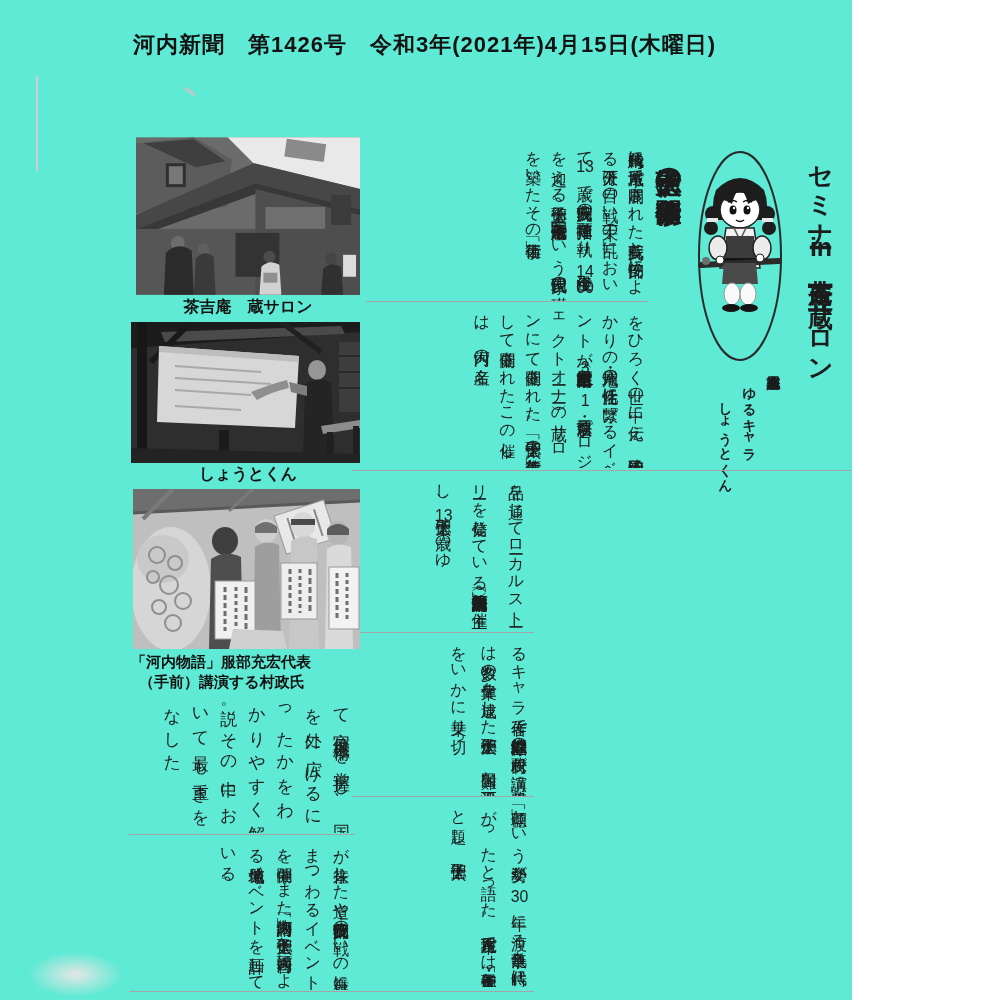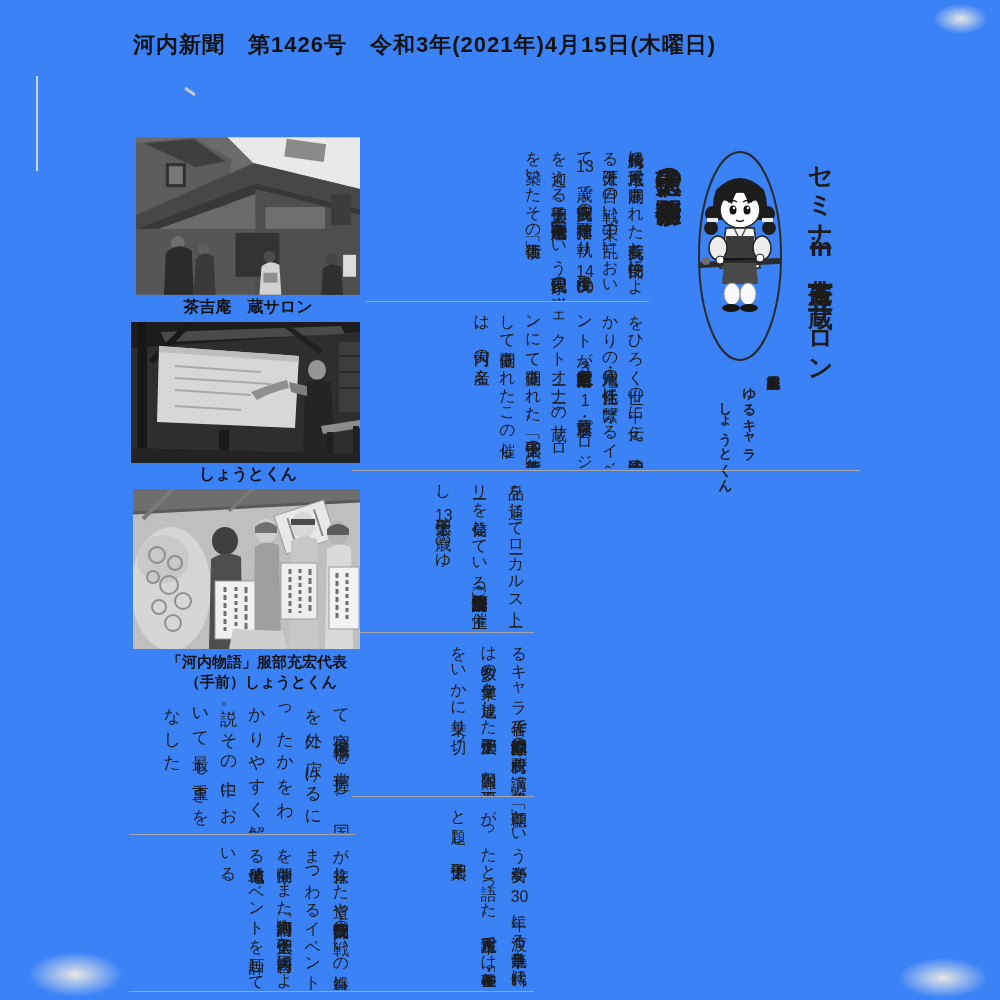--- a/index.html
+++ b/index.html
@@ -1,18 +1,18 @@
 <!DOCTYPE html>
 <html><head>
 <meta charset="utf-8">
 <style>
   * { margin:0; padding:0; box-sizing:border-box; }
   html,body { width:1000px; height:1000px; background:#ffffff; }
   body { font-family:"Liberation Sans","DejaVu Sans",sans-serif; color:#1a1a1a; position:relative; }
-  .page { position:absolute; left:0; top:0; width:1000px; height:1000px; background:#3b82f6; overflow:hidden; }
+  .page { position:absolute; left:0; top:0; width:852px; height:1000px; background:#5eead4; overflow:hidden; }
 
   .header { position:absolute; left:133px; top:30px; font-size:22px; font-weight:bold;
             letter-spacing:1px; color:#121212; white-space:nowrap; }
 
   
   .vtext { position:absolute; writing-mode:vertical-rl; text-orientation:upright;
            color:#1c1c1c; overflow:hidden; }
   .tcy { text-combine-upright:all; }
 
   .title    { left:789px; top:149px; width:64px; height:326px; font-size:25px; font-weight:bold; line-height:64px; }
@@ -41,21 +41,21 @@
   #r6 { left:129px; top:991px; width:405px; }
 
   .photo { position:absolute; display:block; }
   #p1 { left:136px; top:137px; }
   #p2 { left:131px; top:322px; }
   #p3 { left:133px; top:489px; }
 
   .cap { position:absolute; font-weight:bold; color:#111; }
   #cap1 { left:136px; top:297px; width:224px; text-align:center; font-size:16px; }
   #cap2 { left:136px; top:464px; width:224px; text-align:center; font-size:16px; }
-  #cap3 { left:131px; top:652px; width:252px; font-size:15px; line-height:20px;text-align:center; }
+  #cap3 { left:131px; top:652px; width:252px; font-size:15px; line-height:20px; }
   #cap3 .cl2 { padding-left:8px; }
 
   .mascot { position:absolute; left:696px; top:148px; }
 
   
   .art-line { position:absolute; left:36px; top:76px; width:2px; height:95px; background:#cfcfcf; }
   .art-tick { position:absolute; left:184px; top:90px; width:12px; height:3px; background:#c6c6c6; transform:rotate(35deg); }
   .smudge { position:absolute; background:radial-gradient(closest-side,#e6e6e6,rgba(230,230,230,0)); }
   #sm-bl { left:28px;  top:952px; width:95px; height:45px; }
   #sm-br { left:898px; top:958px; width:90px; height:40px; }
@@ -245,16 +245,16 @@
     </g>
     <g>
       <rect x="196" y="78" width="30" height="62" fill="#f2f2f2" stroke="#9a9a9a"></rect>
       <line x1="204" y1="84" x2="204" y2="132" stroke="#6f6f6f" stroke-width="3" stroke-dasharray="5 3"></line>
       <line x1="214" y1="84" x2="214" y2="132" stroke="#6f6f6f" stroke-width="3" stroke-dasharray="4 3"></line>
     </g>
     <polygon points="96,160 100,140 150,142 154,160" fill="#cfcfcf"></polygon>
   </svg>
   <div class="cap" id="cap3">
     <div class="cl1">「河内物語」服部充宏代表</div>
-    <div class="cl2">（手前）しょうとくん</div>
+    <div class="cl2">（手前）講演する村政氏</div>
   </div>
 
 </div>
 
 </body></html>

